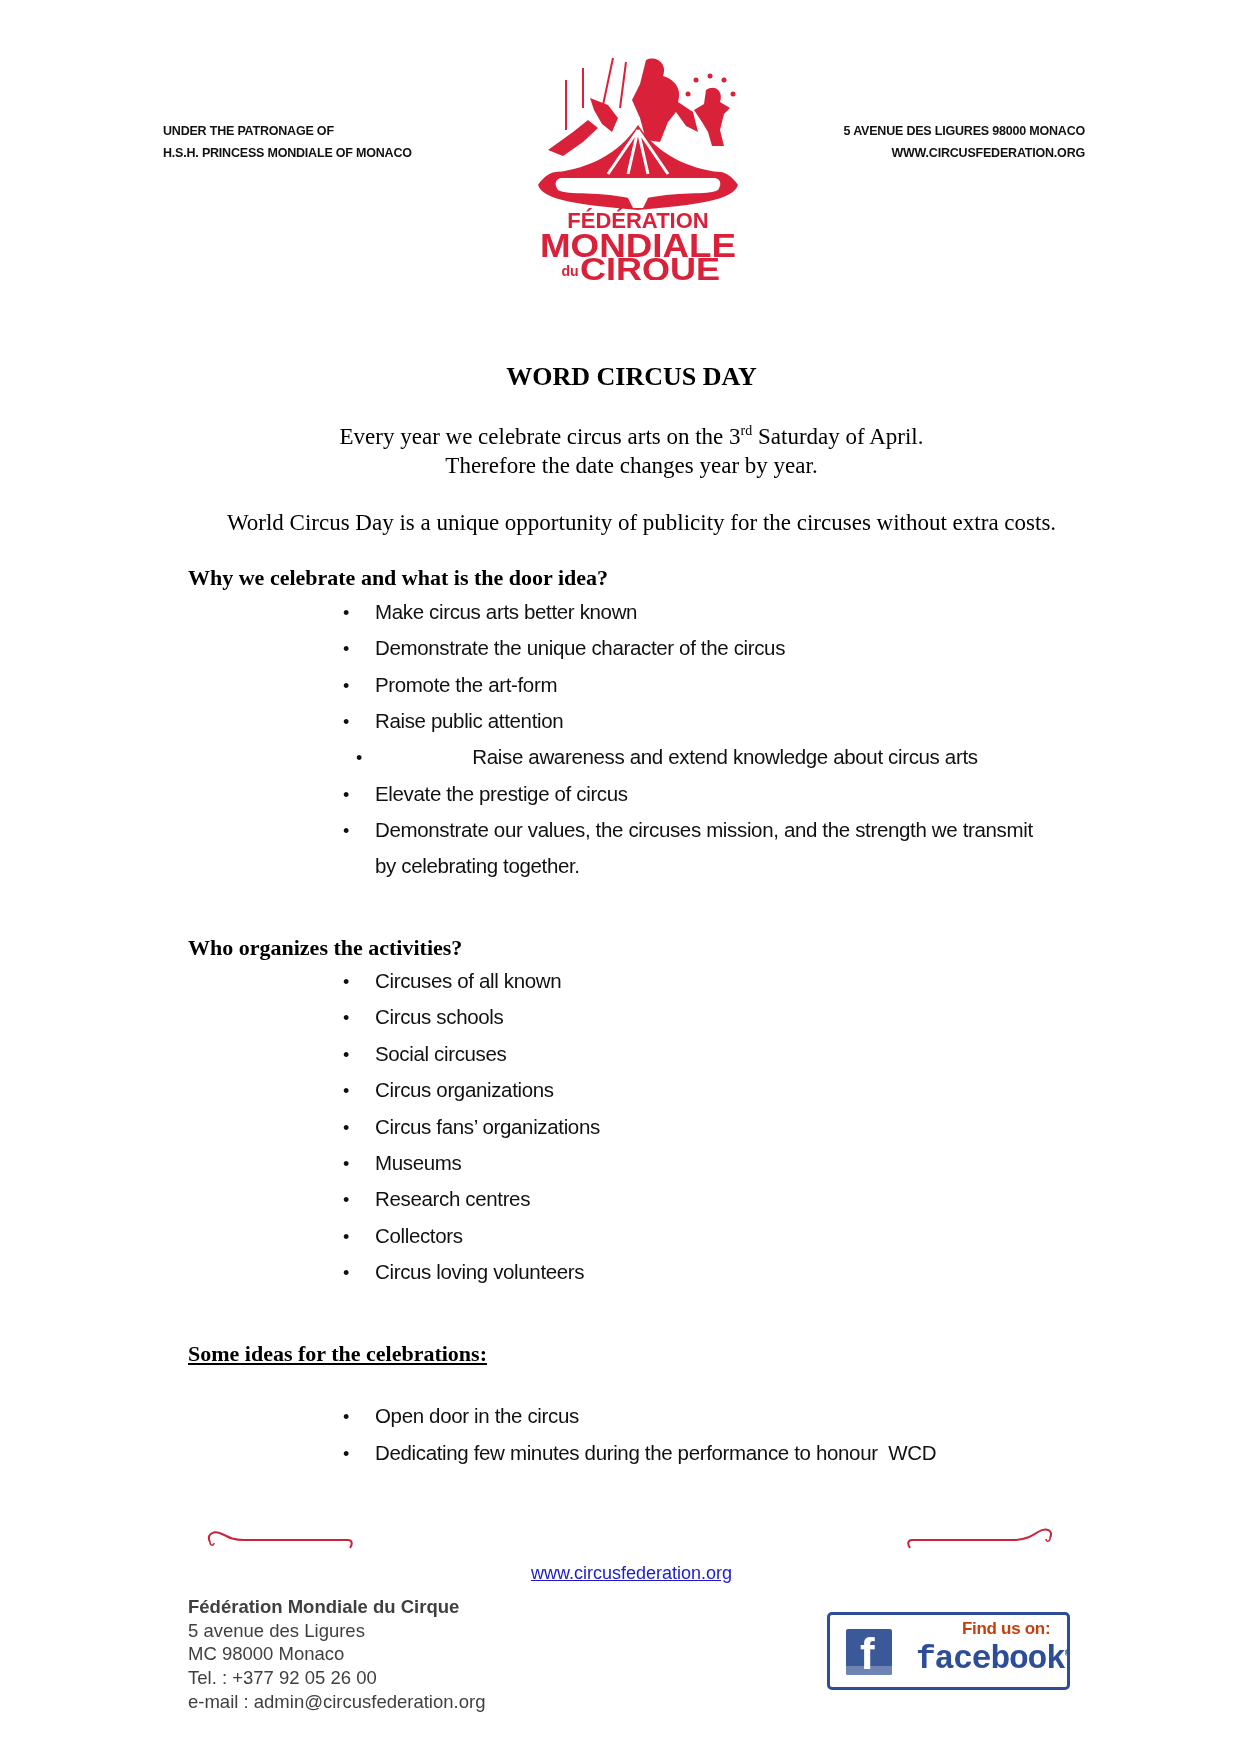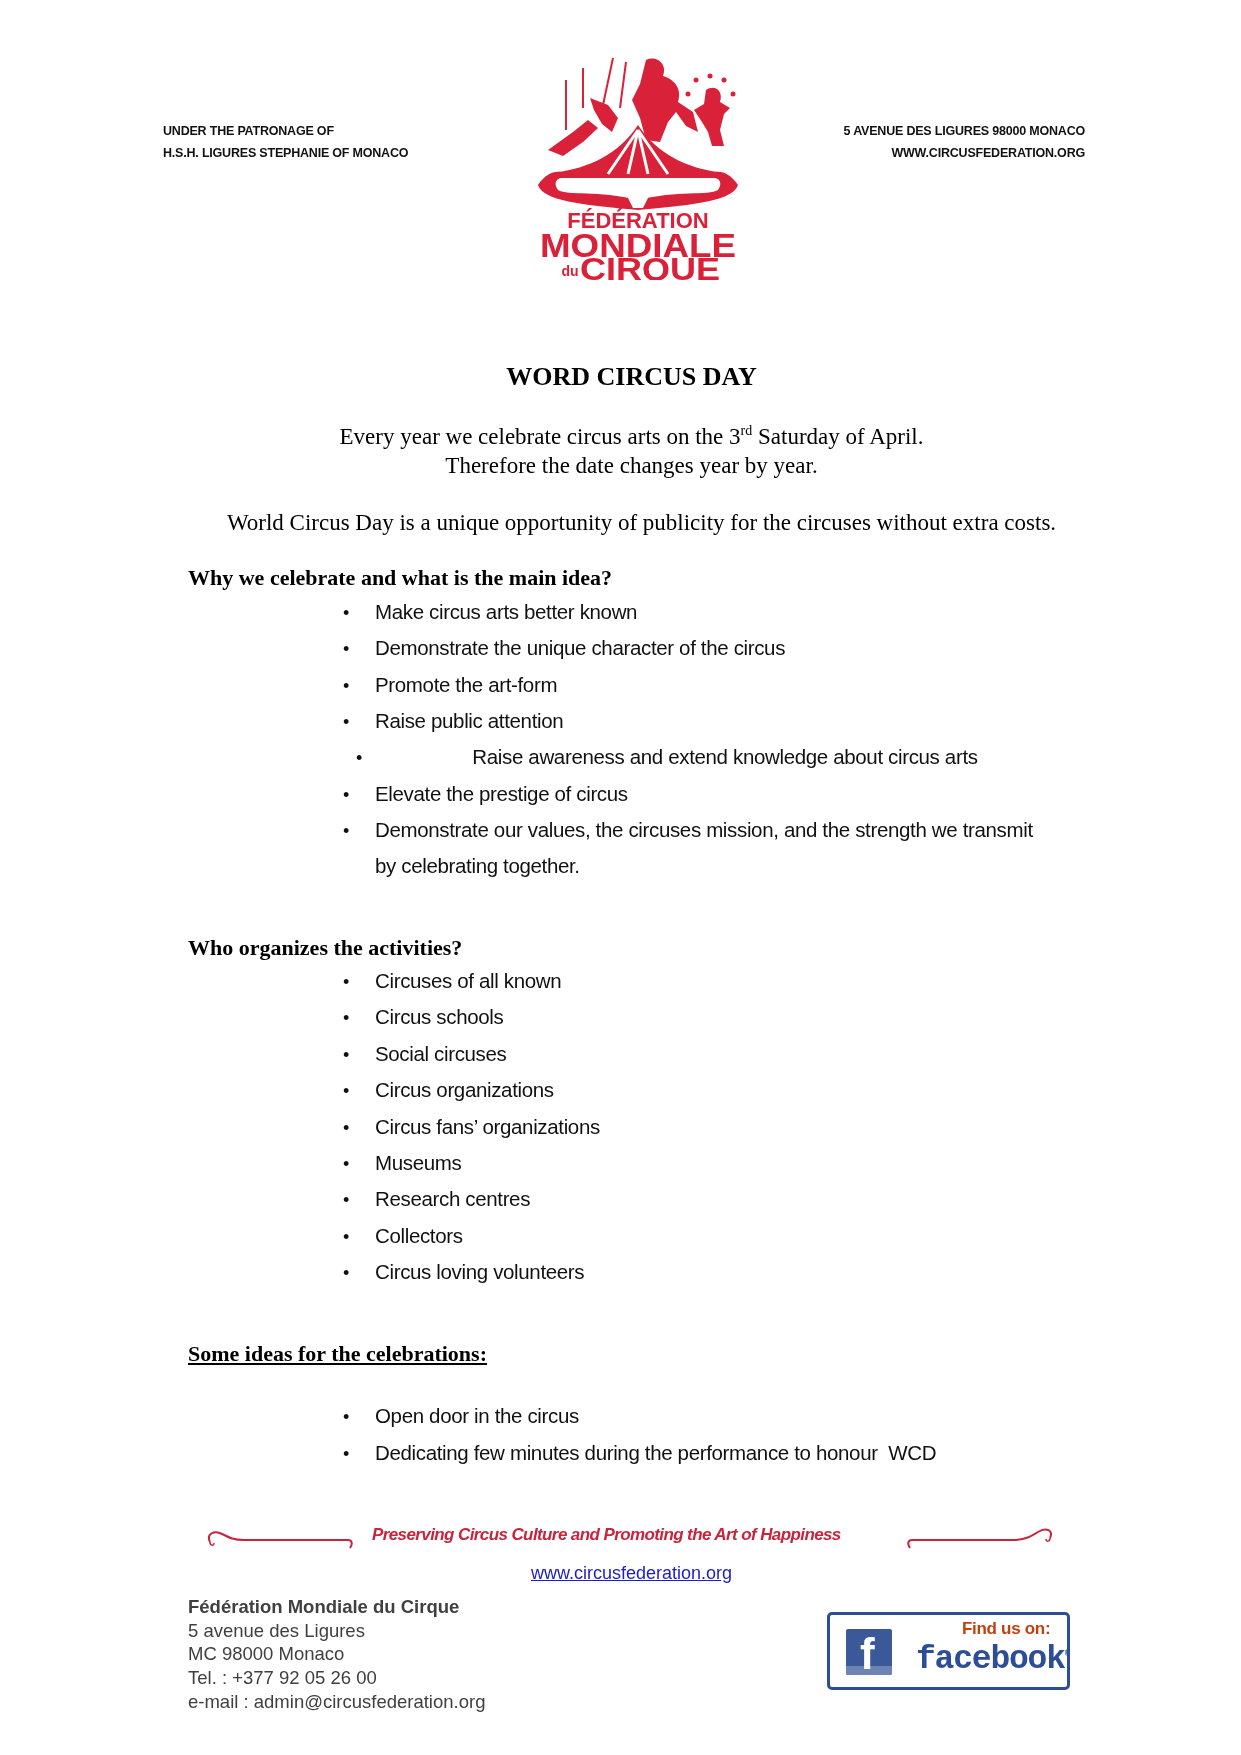--- a/index.html
+++ b/index.html
@@ -28,21 +28,21 @@
   .fb-icon .band { position: absolute; left: 0; bottom: 0; width: 46px; height: 9px; background: #6d84b4; }
   .fb-find { position: absolute; left: 88px; top: 4px; font-family: "Liberation Sans", sans-serif; font-weight: bold; font-size: 17px; color: #c2410c; letter-spacing: -0.3px; margin-left: 44px; }
   .fb-brand { position: absolute; left: 86px; top: 26px; font-family: Liberation Mono, monospace; font-weight: bold; font-size: 33px; color: #2d4d96; letter-spacing: -1.2px; }
   .fb-brand sup { font-size: 9px; letter-spacing: 0; }
 </style>
 </head>
 <body>
 
 <div class="abs hdr hdr-left">
   <div>UNDER THE PATRONAGE OF</div>
-  <div>H.S.H. LIGURES STEPHANIE OF MONACO</div>
+  <div>H.S.H. PRINCESS MONDIALE OF MONACO</div>
 </div>
 
 <div class="abs hdr hdr-right">
   <div>5 AVENUE DES LIGURES 98000 MONACO</div>
   <div>WWW.CIRCUSFEDERATION.ORG</div>
 </div>
 
 <div class="abs logo">
   <svg width="220" height="230" viewBox="0 0 220 230">
     <g fill="#d9223a" stroke="#d9223a">
@@ -76,21 +76,21 @@
     <text x="122" y="230" text-anchor="middle" font-family="Liberation Sans, sans-serif" font-weight="bold" font-size="32" fill="#d9223a" textLength="140" lengthAdjust="spacingAndGlyphs">CIRQUE</text>
   </svg>
 </div>
 
 <div class="abs serif title">WORD CIRCUS DAY</div>
 
 <div class="abs serif intro" style="top:422px;"><span>Every year we celebrate circus arts on the 3</span><sup>rd</sup><span> Saturday of April.</span></div>
 <div class="abs serif intro" style="top:451px;">Therefore the date changes year by year.</div>
 <div class="abs serif intro" style="top:508px; left:10px;">World Circus Day is a unique opportunity of publicity for the circuses without extra costs.</div>
 
-<div class="abs serif h2" style="top:565px;">Why we celebrate and what is the main idea?</div>
+<div class="abs serif h2" style="top:565px;">Why we celebrate and what is the door idea?</div>
 <div>
   <div class="li" style="top:594px;"><span class="bul">•</span><span class="txt">Make circus arts better known</span></div>
   <div class="li" style="top:630px;"><span class="bul">•</span><span class="txt">Demonstrate the unique character of the circus</span></div>
   <div class="li" style="top:667px;"><span class="bul">•</span><span class="txt">Promote the art-form</span></div>
   <div class="li" style="top:703px;"><span class="bul">•</span><span class="txt">Raise public attention</span></div>
   <div class="li" style="top:739px;text-align:center;"><span class="bul">•</span><span class="txt">Raise awareness and extend knowledge about circus arts</span></div>
   <div class="li" style="top:776px;"><span class="bul">•</span><span class="txt">Elevate the prestige of circus</span></div>
   <div class="li" style="top:812px;"><span class="bul">•</span><span class="txt" style="width:680px;">Demonstrate our values, the circuses mission, and the strength we transmit by celebrating together.</span></div>
 </div>
 
@@ -111,21 +111,20 @@
 <div>
   <div class="li" style="top:1398px;"><span class="bul">•</span><span class="txt">Open door in the circus</span></div>
   <div class="li" style="top:1435px;"><span class="bul">•</span><span class="txt" style="white-space:pre;">Dedicating few minutes during the performance to honour  WCD</span></div>
 </div>
 
 <div class="abs tagline-row">
   <svg class="abs" style="left:0;top:6px;" width="155" height="24" viewBox="0 0 155 24">
     <path d="M10 14 C6 6 14 2 22 6 C30 10 34 12 44 12 L148 12 C152 12 153 16 150 20" fill="none" stroke="#c8243b" stroke-width="2"></path>
     <path d="M10 14 C10 18 14 18 14 15" fill="none" stroke="#c8243b" stroke-width="1.5"></path>
   </svg>
-  <div class="tagline">Preserving Circus Culture and Promoting the Art of Happiness</div>
   <svg class="abs" style="left:705px;top:6px;" width="155" height="24" viewBox="0 0 155 24">
     <path d="M145 10 C149 2 141 -1 133 4 C125 9 121 11 111 12 L7 12 C3 12 2 16 5 20" fill="none" stroke="#c8243b" stroke-width="2"></path>
     <path d="M145 10 C145 14 141 14 141 11" fill="none" stroke="#c8243b" stroke-width="1.5"></path>
   </svg>
 </div>
 
 <a class="abs url" href="#">www.circusfederation.org</a>
 
 <div class="abs addr">
   <div class="org">Fédération Mondiale du Cirque</div>

